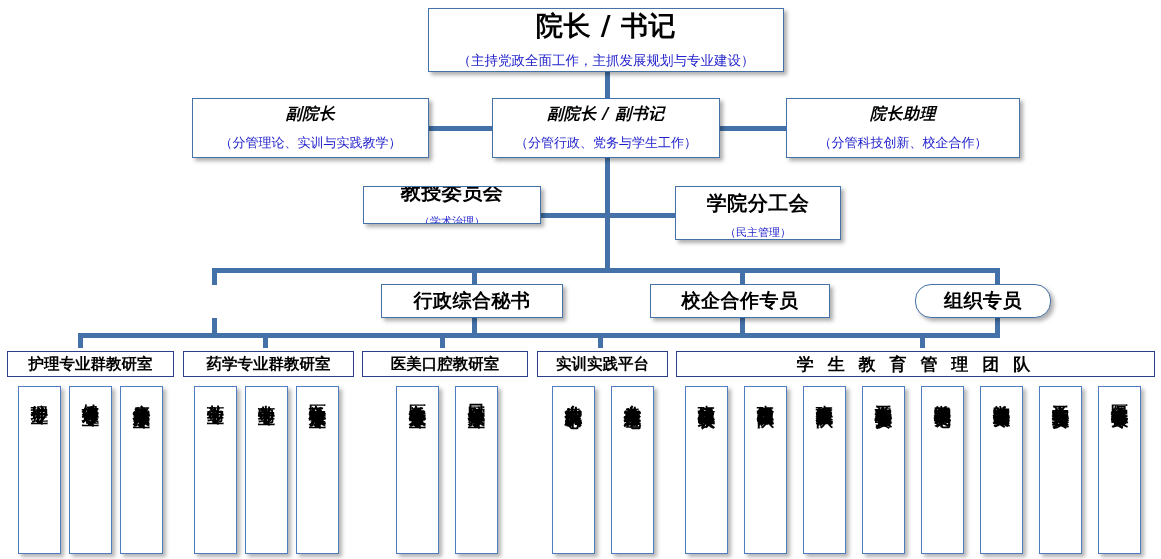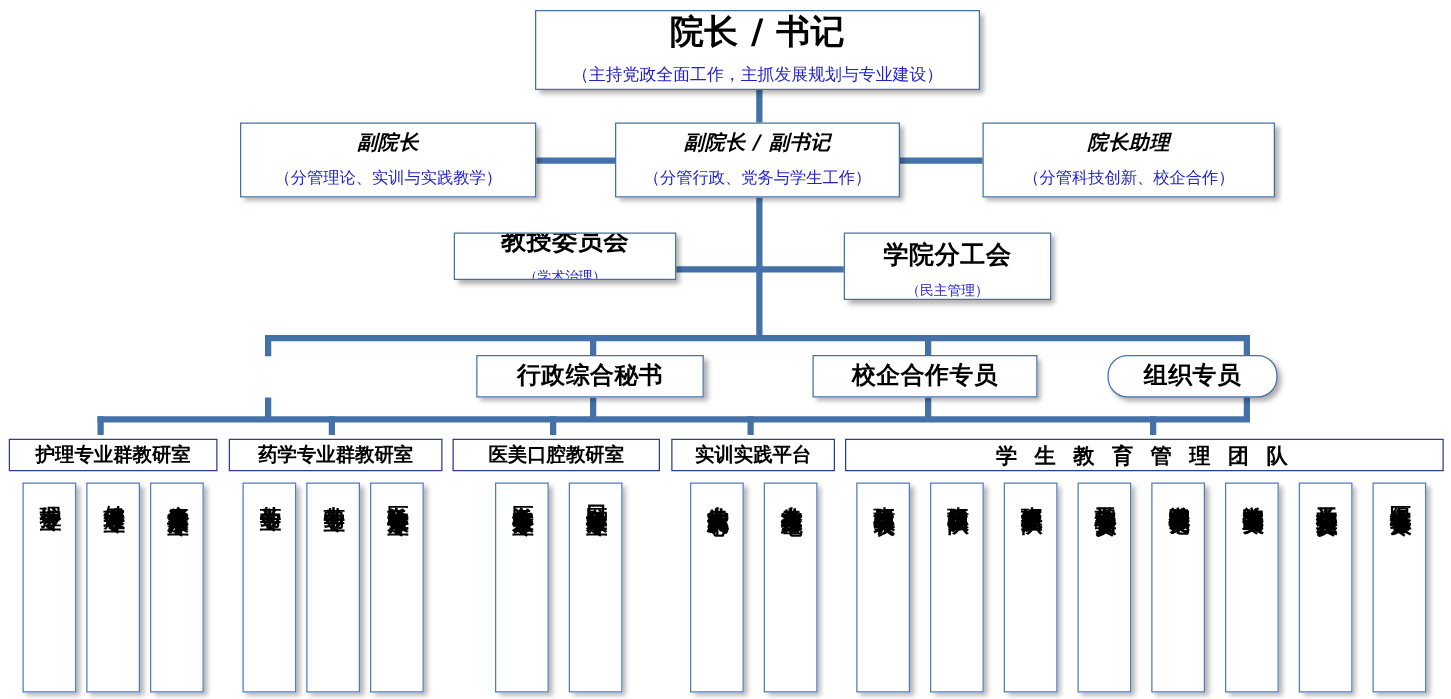--- a/index.html
+++ b/index.html
@@ -156,21 +156,21 @@
     <div class="ttl">学院分工会</div>
     <div class="sub">（民主管理）</div>
   </div>
 
   <div class="box t4" style="left:381px;top:284px;width:182px;height:34px;">
     <div class="ttl">行政综合秘书</div>
   </div>
   <div class="box t4" style="left:650px;top:284px;width:180px;height:34px;">
     <div class="ttl">校企合作专员</div>
   </div>
-  <div class="box t4" style="left:886px;top:284px;width:136px;height:34px;border-radius:16px;">
+  <div class="box t4" style="left:915px;top:284px;width:136px;height:34px;border-radius:16px;">
     <div class="ttl">组织专员</div>
   </div>
 
   <div class="ghead" style="left:7px;top:351px;width:167px;height:26px;">
     <span>护理专业群教研室</span>
   </div>
   <div class="ghead" style="left:183px;top:351px;width:171px;height:26px;">
     <span>药学专业群教研室</span>
   </div>
   <div class="ghead" style="left:362px;top:351px;width:166px;height:26px;">

